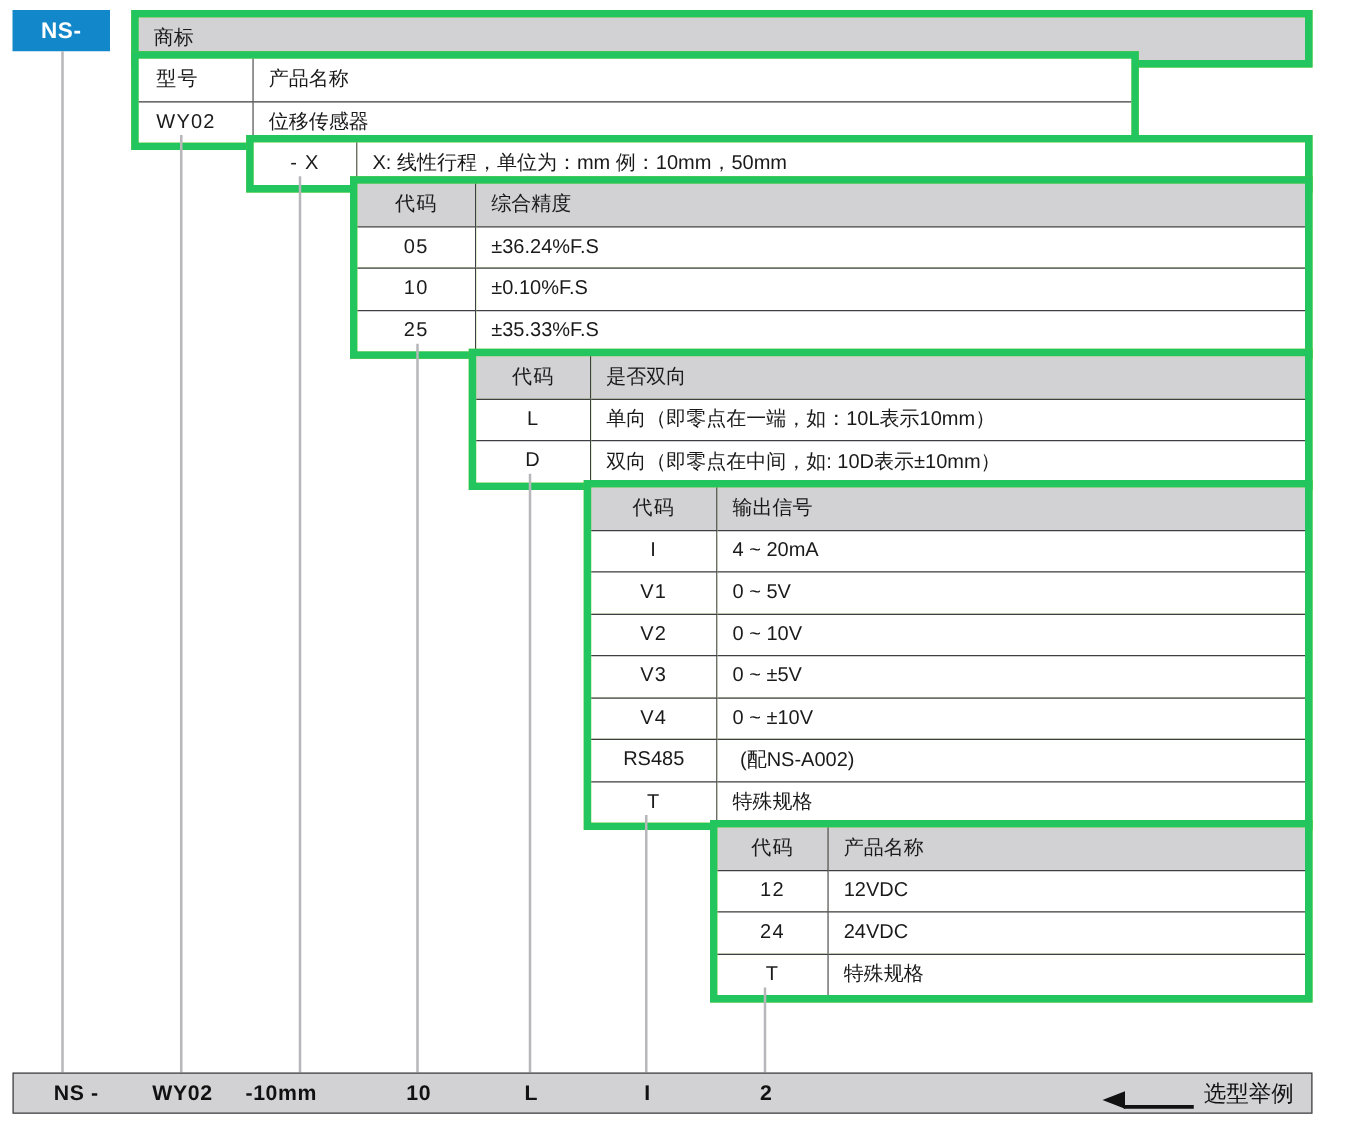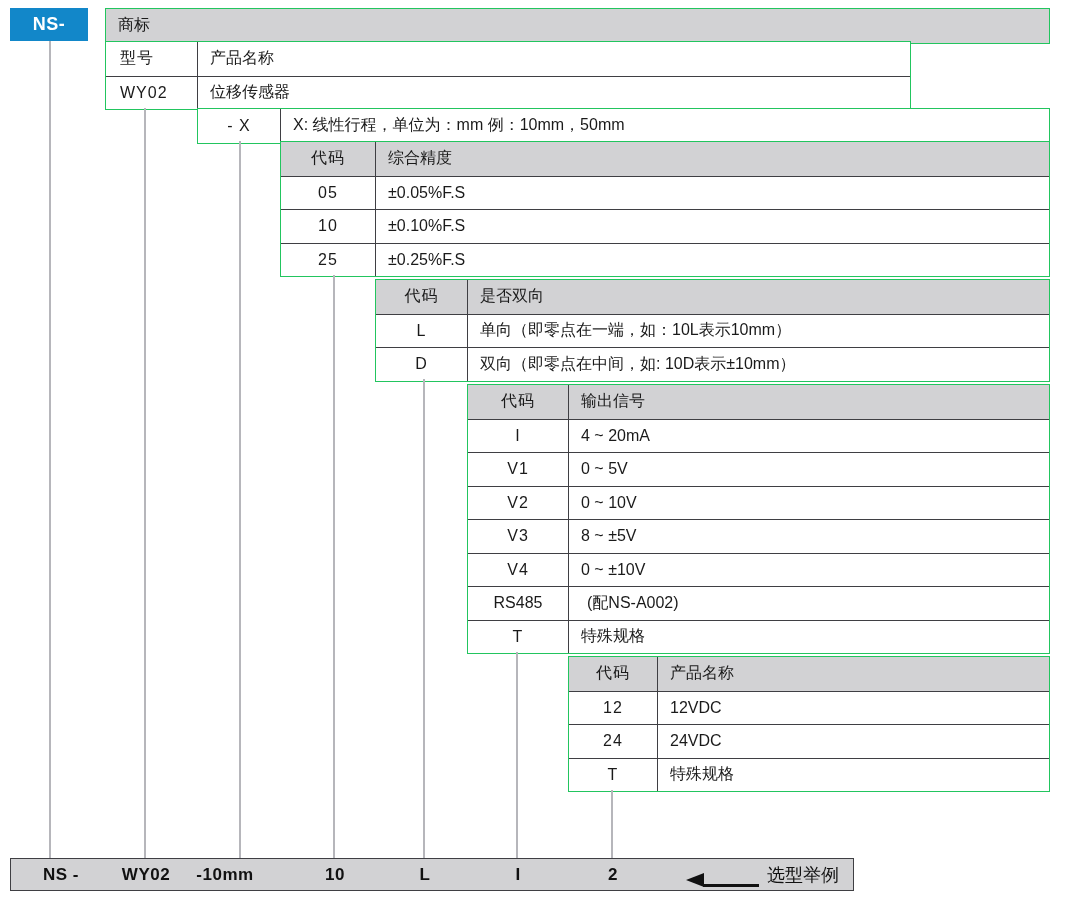--- a/index.html
+++ b/index.html
@@ -6,34 +6,34 @@
   body{font-family:"Liberation Sans","DejaVu Sans",sans-serif;color:#1a1a1a;}
   .canvas{position:relative;width:1077px;height:910px;background:#fff;overflow:hidden;}
 
   
   .brand-box{position:absolute;left:10px;top:8px;width:78px;height:33px;
     background:#1287c9;color:#fff;font-weight:bold;font-size:18px;
     display:flex;align-items:center;justify-content:center;letter-spacing:.5px;}
 
   
   .tbl{position:absolute;display:grid;grid-auto-rows:33.5px;background:#84cc16;
-    border:1px solid #22c55e;box-sizing:border-box;}
+    border:6px solid #22c55e;box-sizing:border-box;}
   .c{box-sizing:border-box;display:flex;align-items:center;font-size:16px;
     border-top:1px solid #3f3f43;background:#fff;overflow:hidden;white-space:nowrap;}
   .r1{border-top:none;}
   .code{justify-content:center;border-right:1px solid #3f3f43;letter-spacing:1px;}
   .desc{padding-left:12px;}
   .lpad{justify-content:flex-start;padding-left:14px;letter-spacing:1px;}
   .hdr{background:#d2d2d4;}
 
   
   .vline{position:absolute;width:2px;background:#b6b6bb;}
 
   
-  .example-bar{position:absolute;left:10px;top:858px;width:844px;height:33px;
+  .example-bar{position:absolute;left:10px;top:858px;width:1040px;height:33px;
     background:#d2d2d4;border:1px solid #3f3f43;box-sizing:border-box;}
   .bar-code{position:absolute;top:50%;transform:translate(-50%,-50%);
     font-weight:bold;font-size:17px;color:#111;white-space:nowrap;letter-spacing:.5px;}
   .example-note{position:absolute;right:14px;top:50%;transform:translateY(-50%);
     display:flex;align-items:flex-end;}
   .arrow-head{width:0;height:0;border-top:7px solid transparent;
     border-bottom:7px solid transparent;border-right:18px solid #111;}
   .arrow-shaft{width:56px;height:3px;background:#111;margin-left:-1px;}
   .note-label{margin-left:8px;font-size:18px;color:#111;white-space:nowrap;}
 </style>
@@ -57,25 +57,25 @@
 
   <div class="tbl" style="left:197px;top:108px;width:853px;grid-template-columns:83px 1fr;">
     <div class="c r1 code">- X</div>
     <div class="c r1 desc">X: 线性行程，单位为：mm 例：10mm，50mm</div>
   </div>
 
   <div class="tbl" style="left:280px;top:141px;width:770px;grid-template-columns:95px 1fr;">
     <div class="c r1 code hdr">代码</div>
     <div class="c r1 desc hdr">综合精度</div>
     <div class="c code">05</div>
-    <div class="c desc">±0.05%F.S</div>
+    <div class="c desc">±36.24%F.S</div>
     <div class="c code">10</div>
     <div class="c desc">±0.10%F.S</div>
     <div class="c code">25</div>
-    <div class="c desc">±0.25%F.S</div>
+    <div class="c desc">±35.33%F.S</div>
   </div>
 
   <div class="tbl" style="left:375px;top:279px;width:675px;grid-template-columns:92px 1fr;">
     <div class="c r1 code hdr">代码</div>
     <div class="c r1 desc hdr">是否双向</div>
     <div class="c code">L</div>
     <div class="c desc">单向（即零点在一端，如：10L表示10mm）</div>
     <div class="c code">D</div>
     <div class="c desc">双向（即零点在中间，如: 10D表示±10mm）</div>
   </div>
@@ -83,21 +83,21 @@
   <div class="tbl" style="left:467px;top:384px;width:583px;grid-template-columns:101px 1fr;">
     <div class="c r1 code hdr">代码</div>
     <div class="c r1 desc hdr">输出信号</div>
     <div class="c code">I</div>
     <div class="c desc">4 ~ 20mA</div>
     <div class="c code">V1</div>
     <div class="c desc">0 ~ 5V</div>
     <div class="c code">V2</div>
     <div class="c desc">0 ~ 10V</div>
     <div class="c code">V3</div>
-    <div class="c desc">8 ~ ±5V</div>
+    <div class="c desc">0 ~ ±5V</div>
     <div class="c code">V4</div>
     <div class="c desc">0 ~ ±10V</div>
     <div class="c code" style="letter-spacing:0;">RS485</div>
     <div class="c desc" style="padding-left:18px;">(配NS-A002)</div>
     <div class="c code">T</div>
     <div class="c desc">特殊规格</div>
   </div>
 
   <div class="tbl" style="left:568px;top:656px;width:482px;grid-template-columns:89px 1fr;">
     <div class="c r1 code hdr">代码</div>

